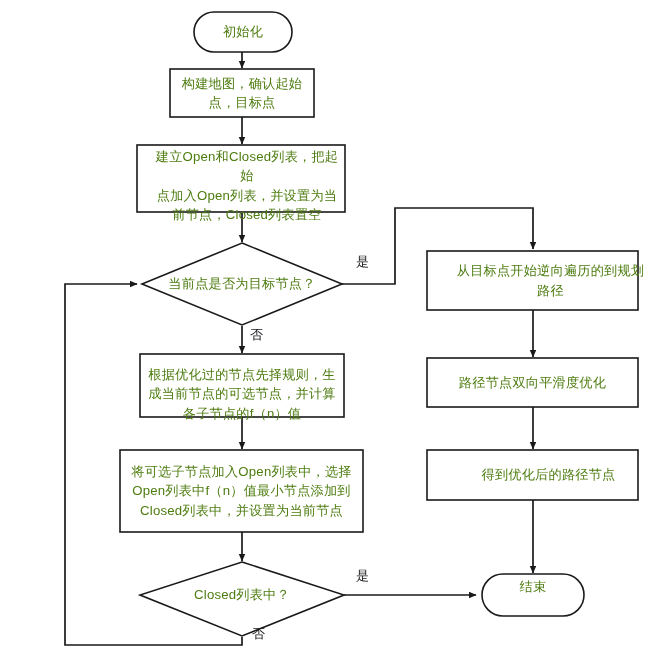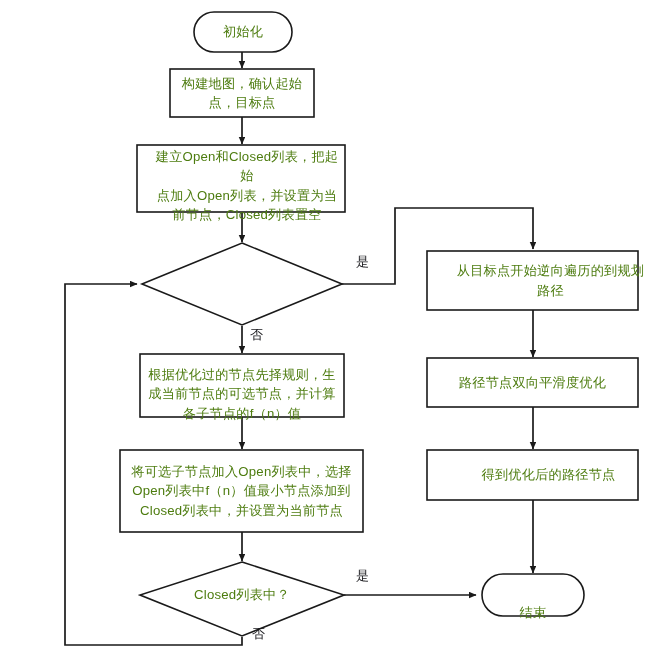--- a/index.html
+++ b/index.html
@@ -126,39 +126,40 @@
 
   <div class="node-text" style="left:194px; top:12px; width:98px; height:40px;">初始化</div>
 
   <div class="node-text" style="left:170px; top:69px; width:144px; height:48px;">构建地图，确认起始
 点，目标点</div>
 
   <div class="node-text" style="left:155px; top:145px; width:184px; height:67px;margin-top:7px;">建立Open和Closed列表，把起始
 点加入Open列表，并设置为当
 前节点，Closed列表置空</div>
 
+  <div class="node-text" style="left:142px; top:262px; width:200px; height:44px;">当前点是否为目标节点？</div>
 
   <div class="node-text" style="left:140px; top:354px; width:204px; height:80px;">根据优化过的节点先择规则，生
 成当前节点的可选节点，并计算
 各子节点的f（n）值</div>
 
   <div class="node-text" style="left:120px; top:450px; width:243px; height:82px;">将可选子节点加入Open列表中，选择
 Open列表中f（n）值最小节点添加到
 Closed列表中，并设置为当前节点</div>
 
   <div class="node-text" style="left:142px; top:573px; width:200px; height:44px;">Closed列表中？</div>
 
   <div class="node-text" style="left:445px; top:251px; width:211px; height:59px;">从目标点开始逆向遍历的到规划
 路径</div>
 
   <div class="node-text" style="left:427px; top:358px; width:211px; height:49px;">路径节点双向平滑度优化</div>
 
   <div class="node-text" style="left:427px; top:450px; width:211px; height:50px;padding-left:16px;">得到优化后的路径节点</div>
 
-  <div class="node-text" style="left:482px; top:600px; width:102px; height:25px;">结束</div>
+  <div class="node-text" style="left:482px; top:574px; width:102px; height:25px;">结束</div>
 
   <div class="edge-label" style="left:356px; top:255px;">是</div>
 
   <div class="edge-label" style="left:250px; top:328px;">否</div>
 
   <div class="edge-label" style="left:356px; top:569px;">是</div>
 
   <div class="edge-label" style="left:252px; top:627px;">否</div>
 
 </div>

